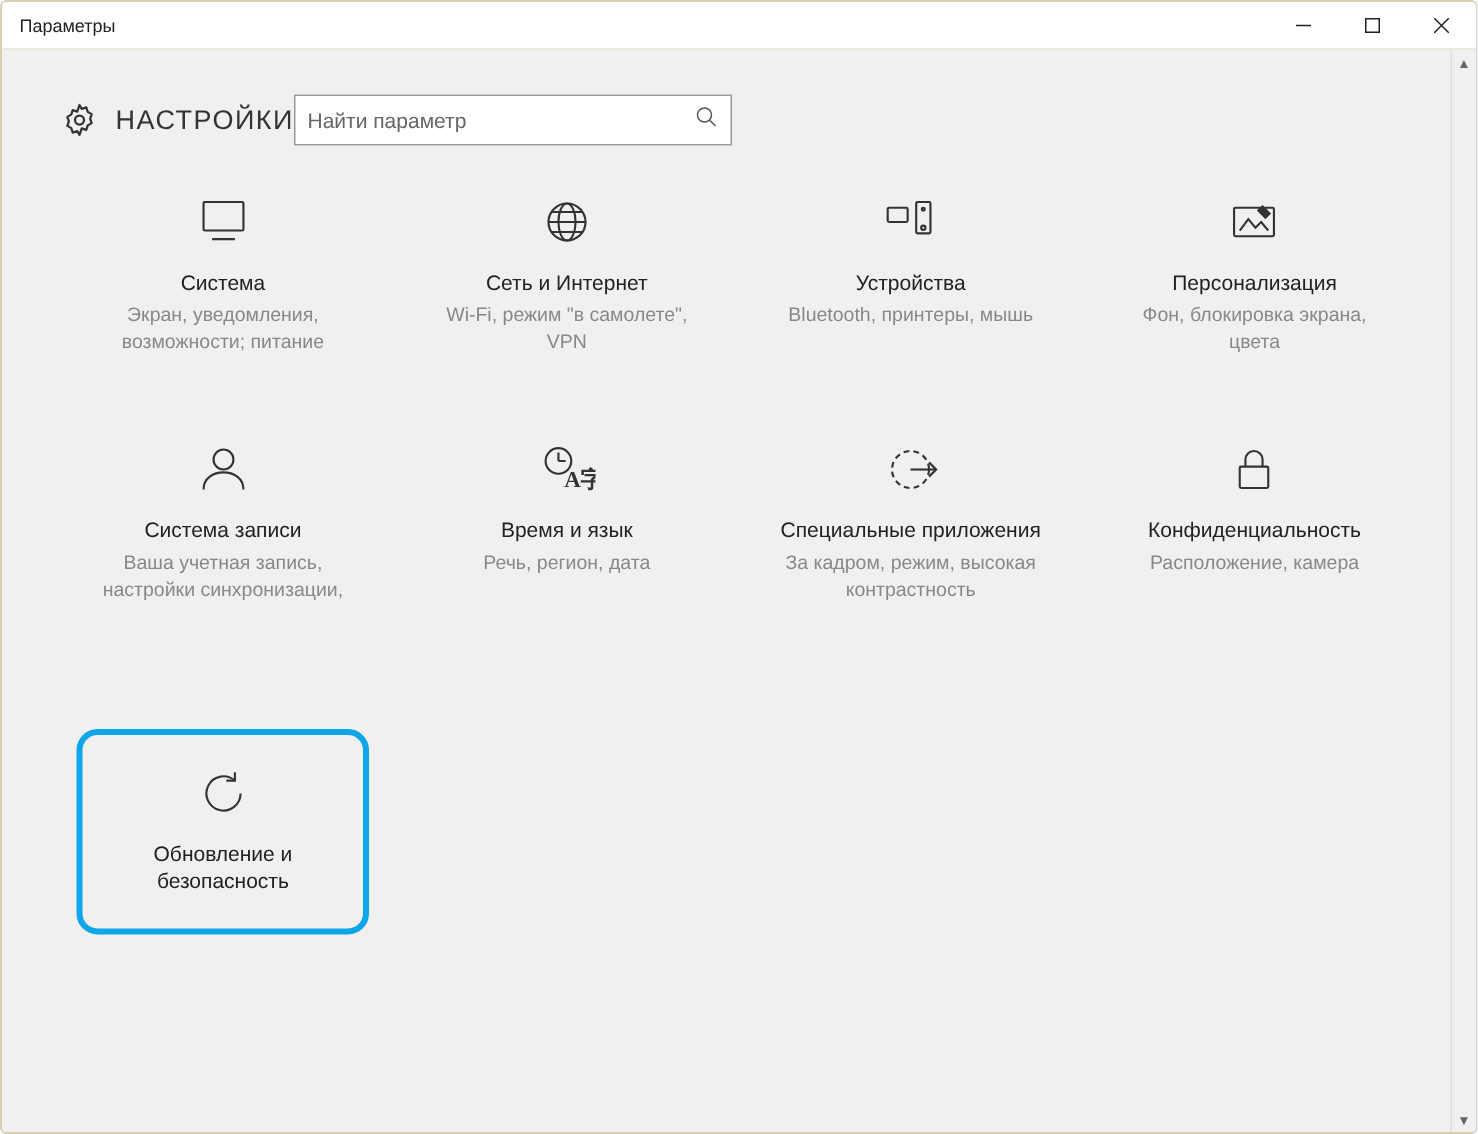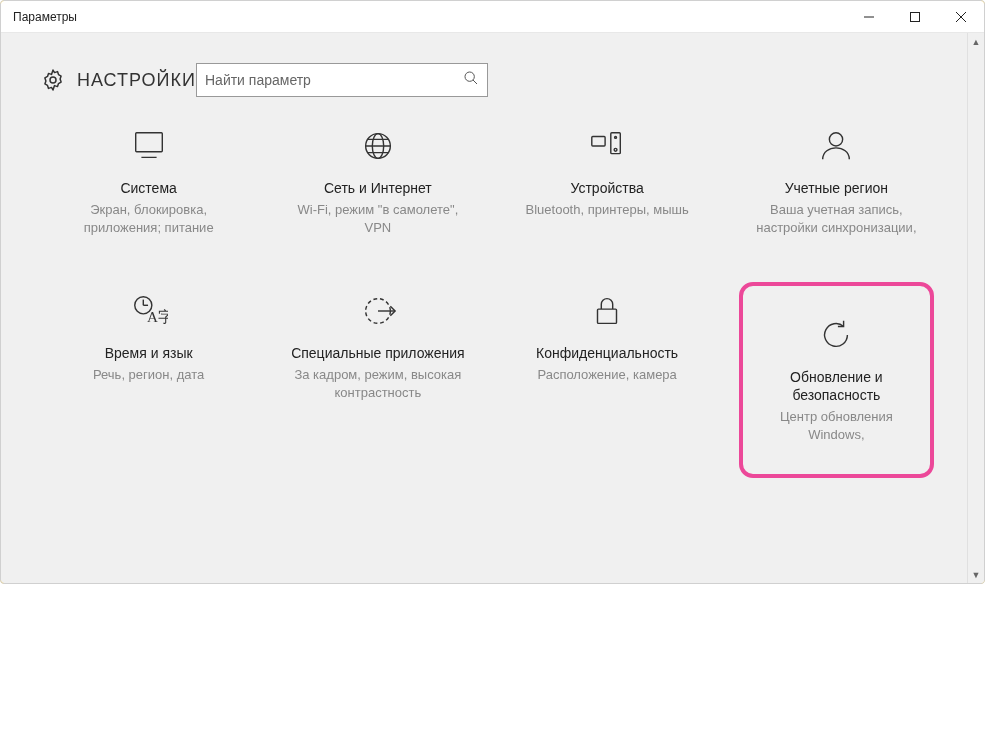--- a/index.html
+++ b/index.html
@@ -1,18 +1,18 @@
 <!DOCTYPE html>
 <html><head>
 <meta charset="utf-8">
 <style>
   * { box-sizing: border-box; margin: 0; padding: 0; }
   html, body { width: 985px; height: 756px; font-family: "Segoe UI", Tahoma, sans-serif; background: #fff; }
   .window {
-    width: 985px; height: 584px; position: relative;
+    width: 985px; height: 756px; position: relative;
     border: 1px solid #d0d0d0; border-radius: 4px; overflow: hidden;
     background: #eab308;
   }
   .titlebar {
     height: 32px; background: #fff; display: flex; align-items: center;
     justify-content: space-between; padding-left: 12px;
     border-bottom: 1px solid #e8e8e8;
   }
   .titlebar-title { font-size: 12px; color: #222; }
   .win-controls { display: flex; height: 100%; }
@@ -56,27 +56,28 @@
   .grid {
     display: grid; grid-template-columns: repeat(4, 1fr);
     column-gap: 20px; row-gap: 50px; margin-top: 20px;
     padding: 0 10px;
     gap: 34px;
   }
   .tile {
     display: flex; flex-direction: column; align-items: center; text-align: center;
     cursor: pointer; padding: 10px 8px; position: relative;
   }
-  .tile-icon { width: 40px; height: 40px; margin-bottom: 12px; display:flex; align-items:flex-start; justify-content:center; }
+  .tile-icon { width: 40px; height: 40px; margin-bottom: 12px; display:flex; align-items:flex-end; justify-content:center;font-weight:bold; }
   .tile-icon svg { width: 38px; height: 38px; stroke: #333; fill: none; stroke-width: 1.5; }
   .tile-title { font-size: 14px; color: #222; margin-bottom: 4px; line-height: 1.3; }
   .tile-desc { font-size: 13px; color: #888; line-height: 1.4; }
   .highlighted {
-    border: 4px solid #ec4899; border-radius: 14px;
-    padding: 30px 8px;
+    border: 4px solid #0ea5e9; border-radius: 14px;
+    padding: 18px 8px;
+    margin-top: 40px;
   }
 </style>
 </head>
 <body>
 
 <div class="window">
 
   <div class="titlebar">
     <div class="titlebar-title">Параметры</div>
     <div class="win-controls">
@@ -125,21 +126,21 @@
     <div class="grid">
 
       <div class="tile">
         <span class="tile-icon">
           <svg viewBox="0 0 40 40">
               <rect x="6" y="6" width="28" height="20" rx="1"></rect>
               <line x1="12" y1="32" x2="28" y2="32"></line>
             </svg>
         </span>
         <div class="tile-title">Система</div>
-        <div class="tile-desc">Экран, блокировка, приложения; питание</div>
+        <div class="tile-desc">Экран, уведомления, возможности; питание</div>
       </div>
 
       <div class="tile">
         <span class="tile-icon">
           <svg viewBox="0 0 40 40">
               <circle cx="20" cy="20" r="13"></circle>
               <ellipse cx="20" cy="20" rx="6" ry="13"></ellipse>
               <line x1="7" y1="20" x2="33" y2="20"></line>
               <line x1="9" y1="13" x2="31" y2="13"></line>
               <line x1="9" y1="27" x2="31" y2="27"></line>
@@ -155,29 +156,40 @@
               <rect x="4" y="10" width="14" height="10" rx="1"></rect>
               <rect x="24" y="6" width="10" height="22" rx="1"></rect>
               <circle cx="29" cy="24" r="1.5"></circle>
               <circle cx="29" cy="11" r="1"></circle>
             </svg>
         </span>
         <div class="tile-title">Устройства</div>
         <div class="tile-desc">Bluetooth, принтеры, мышь</div>
       </div>
 
+      <div class="tile">
+        <span class="tile-icon">
+          <svg viewBox="0 0 40 40">
+              <rect x="6" y="10" width="28" height="20" rx="1"></rect>
+              <path d="M10 26l6-8 5 6 4-4 5 6"></path>
+              <path d="M26 8l6 6-4 4-6-6z" fill="#333" stroke="none"></path>
+            </svg>
+        </span>
+        <div class="tile-title">Персонализация</div>
+        <div class="tile-desc">Фон, блокировка экрана, цвета</div>
+      </div>
 
       <div class="tile">
         <span class="tile-icon">
           <svg viewBox="0 0 40 40">
               <circle cx="20" cy="13" r="7"></circle>
               <path d="M6 34c0-8 7-12 14-12s14 4 14 12"></path>
             </svg>
         </span>
-        <div class="tile-title">Учетные регион</div>
+        <div class="tile-title">Система записи</div>
         <div class="tile-desc">Ваша учетная запись, настройки синхронизации,</div>
       </div>
 
       <div class="tile">
         <span class="tile-icon">
           <svg viewBox="0 0 40 40">
               <circle cx="14" cy="14" r="9"></circle>
               <line x1="14" y1="14" x2="14" y2="8"></line>
               <line x1="14" y1="14" x2="19" y2="14"></line>
               <text x="18" y="32" font-size="16" fill="#333" stroke="none" font-family="Segoe UI">A字</text>
@@ -211,21 +223,20 @@
       </div>
 
       <div class="tile highlighted">
         <span class="tile-icon">
           <svg viewBox="0 0 40 40">
               <path d="M32 20a12 12 0 1 1-4-9"></path>
               <polyline points="28,5 28,11 22,11"></polyline>
             </svg>
         </span>
         <div class="tile-title">Обновление и безопасность</div>
-        <div class="tile-desc">Центр обновления Windows,</div>
       </div>
 
     </div>
 
     <div class="scrollbar">
       <div class="arrow up">▲</div>
       <div class="arrow down">▼</div>
     </div>
 
   </div>

